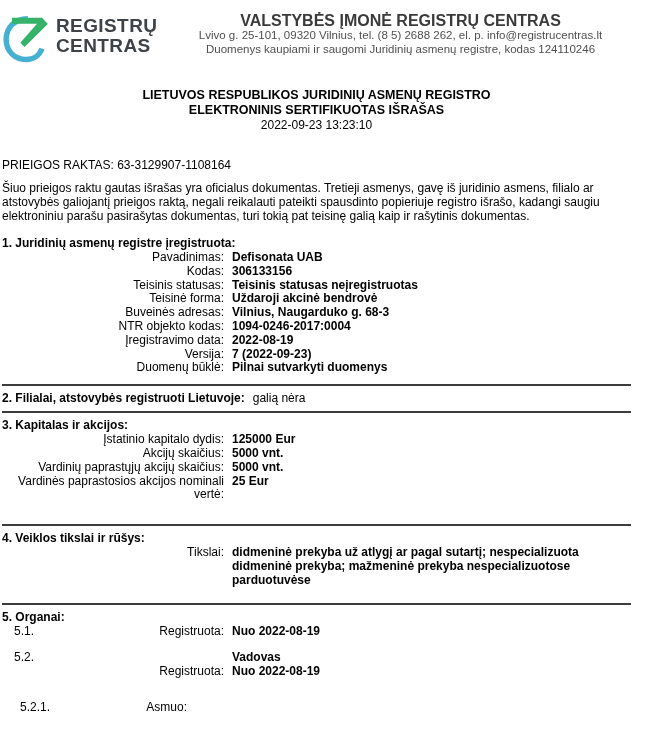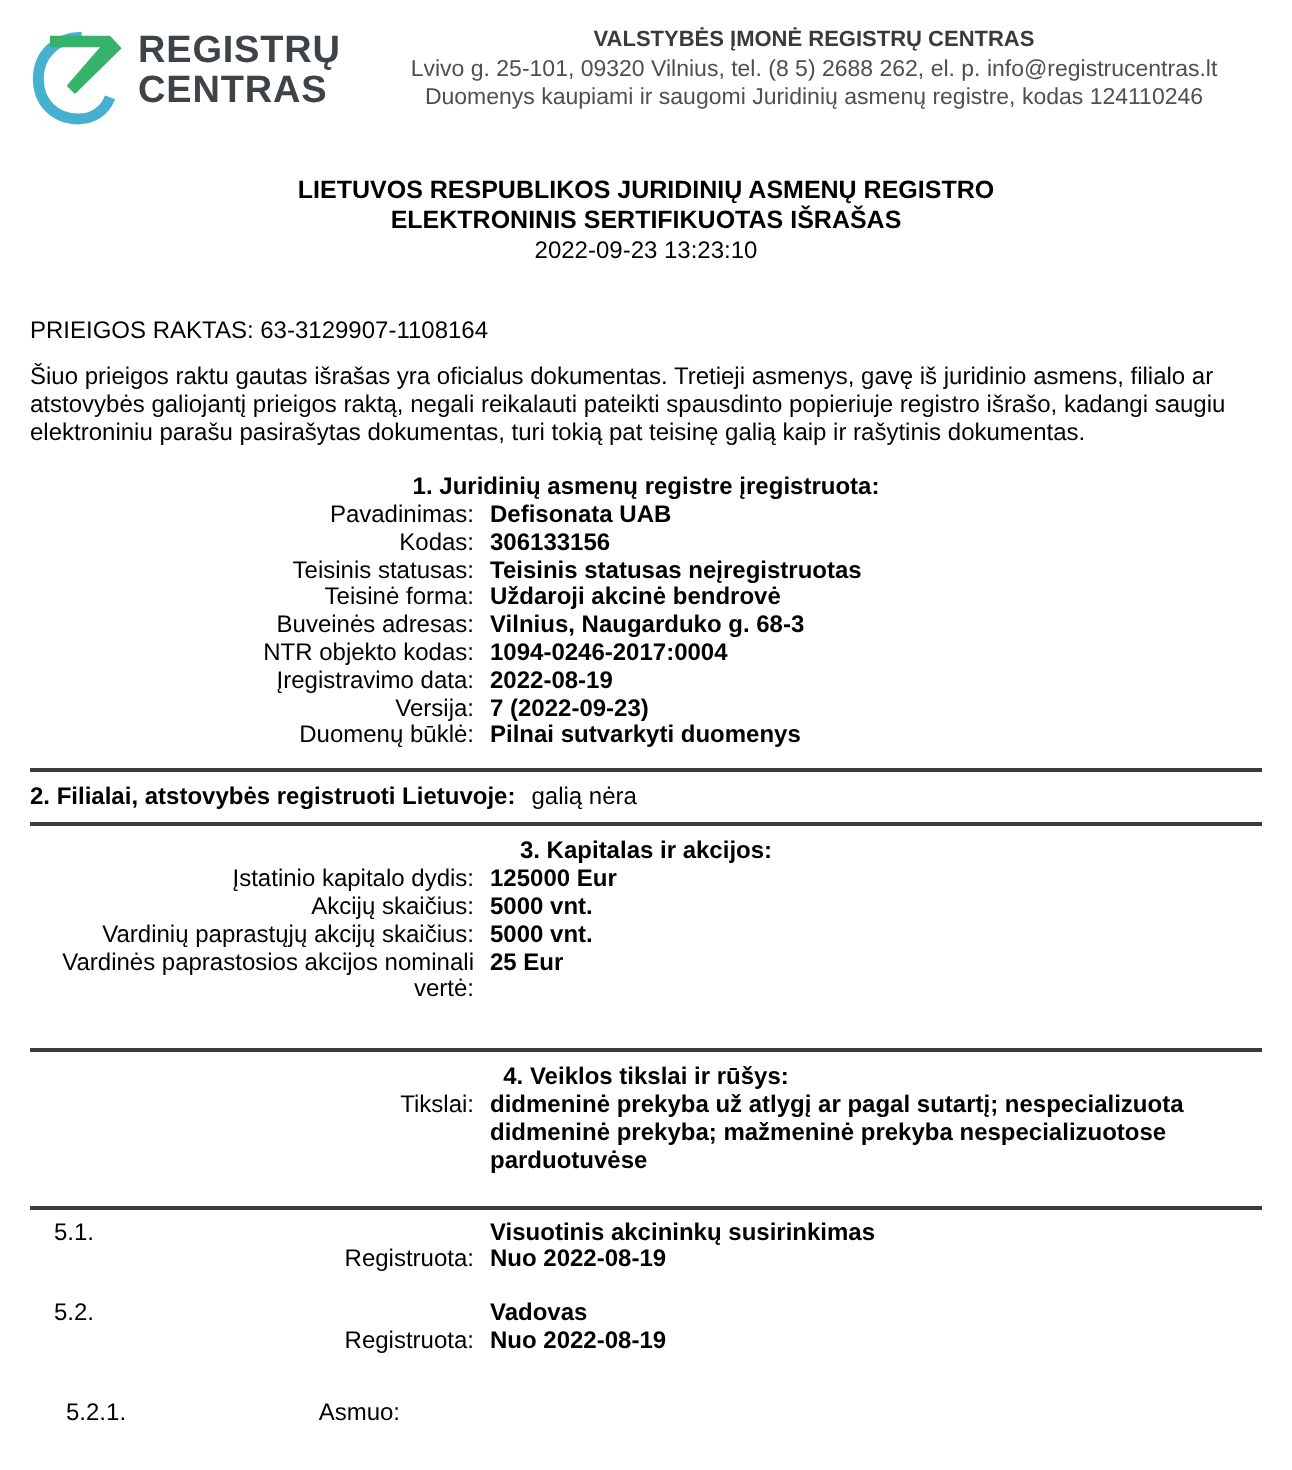--- a/index.html
+++ b/index.html
@@ -2,44 +2,44 @@
 <html><head>
 <meta charset="utf-8">
 <style>
   * { margin:0; padding:0; box-sizing:border-box; }
   html,body { background:#ffffff; }
   body {
     width:646px; height:735px;
     font-family:"Liberation Sans", sans-serif;
     font-size:12px; color:#000; overflow:hidden;
   }
-  .page { width:646px; height:735px; padding:10px 15px 0 15px; }
+  .page { width:646px; height:735px; padding:10px 15px 0 2px; }
 
   
   .hdr { display:flex; align-items:flex-start; }
   .logo { display:flex; align-items:flex-start; width:168px; flex-shrink:0; }
   .logo svg { width:50px; height:54px; display:block; }
   .logo-text {
     font-size:19px; line-height:20px; font-weight:600;
     color:#3e4347; letter-spacing:0.4px; margin:6px 0 0 4px;
   }
   .hdr-text { flex:1; text-align:center; padding-top:3px; }
-  .org-name { font-weight:bold; font-size:11px; color:#3a3a3a; line-height:15px; }
+  .org-name { font-weight:bold; font-size:16px; color:#3a3a3a; line-height:15px; }
   .contact  { font-size:11.5px; color:#4f4f4f; line-height:14px; }
 
   
   .doc-title { text-align:center; margin-top:24px; font-weight:bold; font-size:12.5px; line-height:15px; }
   .doc-datetime { text-align:center; font-size:12px; line-height:15px; font-weight:normal; }
 
   
   .access-key { margin-top:25px; font-weight:normal; }
   .disclaimer { margin-top:9px; line-height:14px; }
 
   
-  .sec-heading { font-weight:bold;text-align:center; }
+  .sec-heading { font-weight:bold; }
   .sec1 { margin-top:13px; }
   .kv-rows { margin-top:1px; }
   .kv-row { display:flex; line-height:13.8px; position:relative; }
   .kv-label { width:222px; flex-shrink:0; text-align:right; }
   .kv-value { margin-left:8px; font-weight:bold; max-width:376px; }
 
   .rule { border-top:2px solid #3c3c3c; }
   .rule-1 { margin-top:9px; }
   .inline-sec { margin-top:5px; margin-bottom:5px; line-height:15px; }
   .inline-sec .plain { font-weight:normal; margin-left:8px; }
@@ -175,26 +175,26 @@
       <div class="kv-row">
         <span class="kv-label">Tikslai:</span>
         <span class="kv-value">didmeninė prekyba už atlygį ar pagal sutartį; nespecializuota didmeninė prekyba; mažmeninė prekyba nespecializuotose parduotuvėse</span>
       </div>
     </div>
   </div>
 
   <div class="rule rule-4"></div>
 
   <div class="sec5">
+    <div class="sec-heading">5. Organai:</div>
 
     <div class="organ">
       <div class="kv-row">
         <span class="organ-num">5.1.</span>
         <span class="kv-label"></span>
-        <span class="kv-value">Visuotinis akcininkų susirinkimas</span>
       </div>
       <div class="kv-row">
         <span class="kv-label">Registruota:</span>
         <span class="kv-value">Nuo 2022-08-19</span>
       </div>
     </div>
 
     <div class="organ">
       <div class="kv-row">
         <span class="organ-num">5.2.</span>

